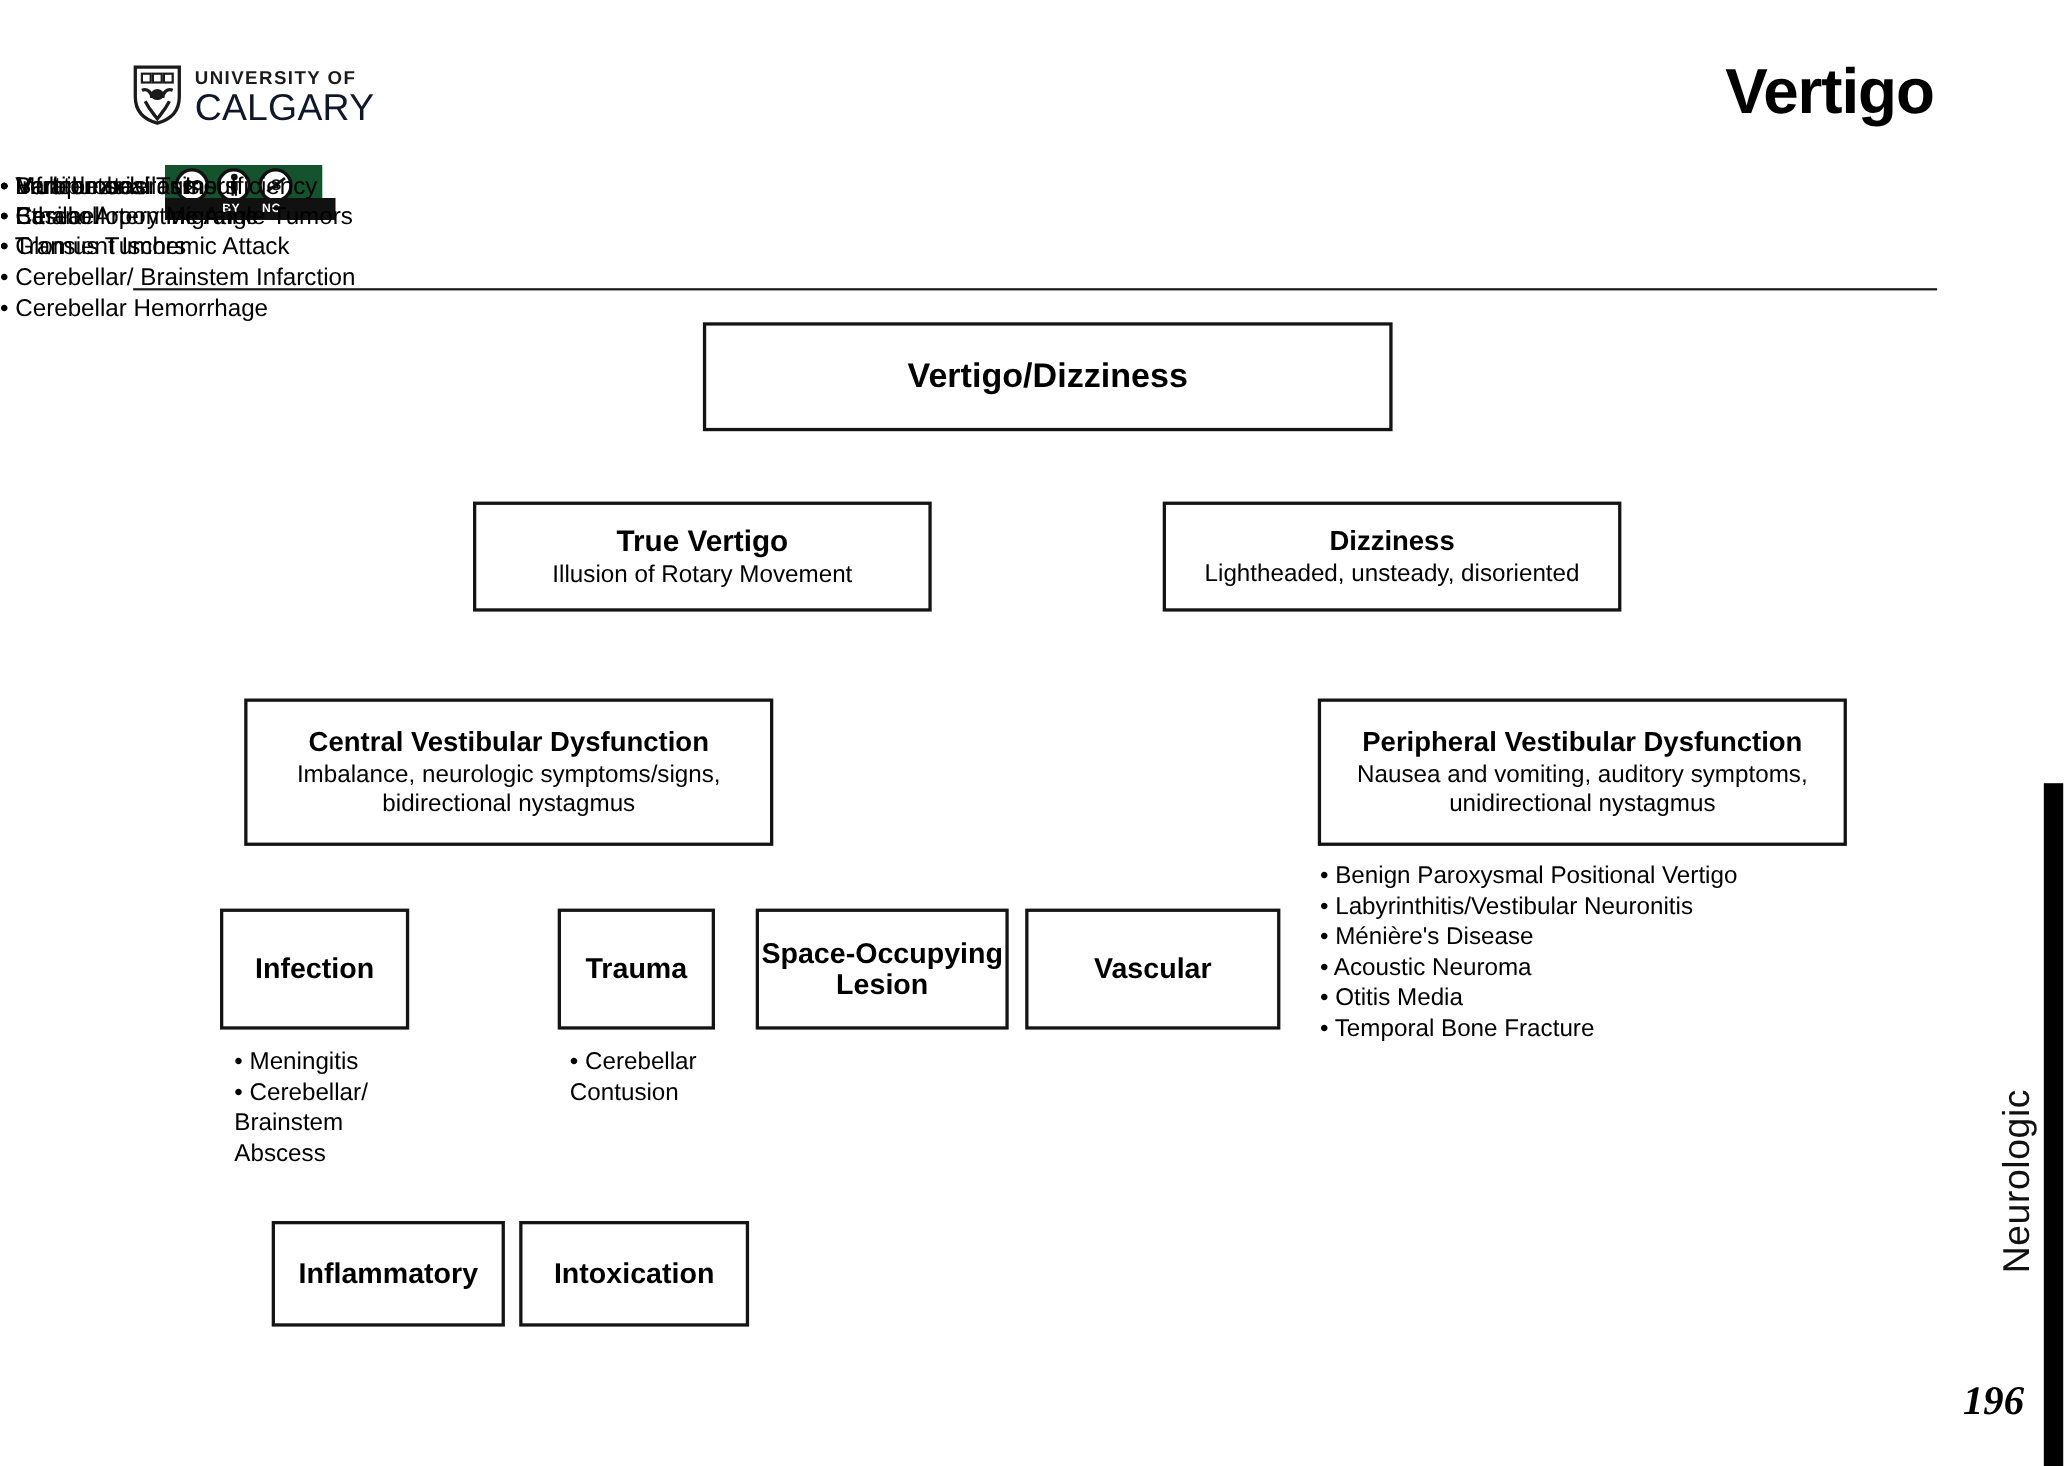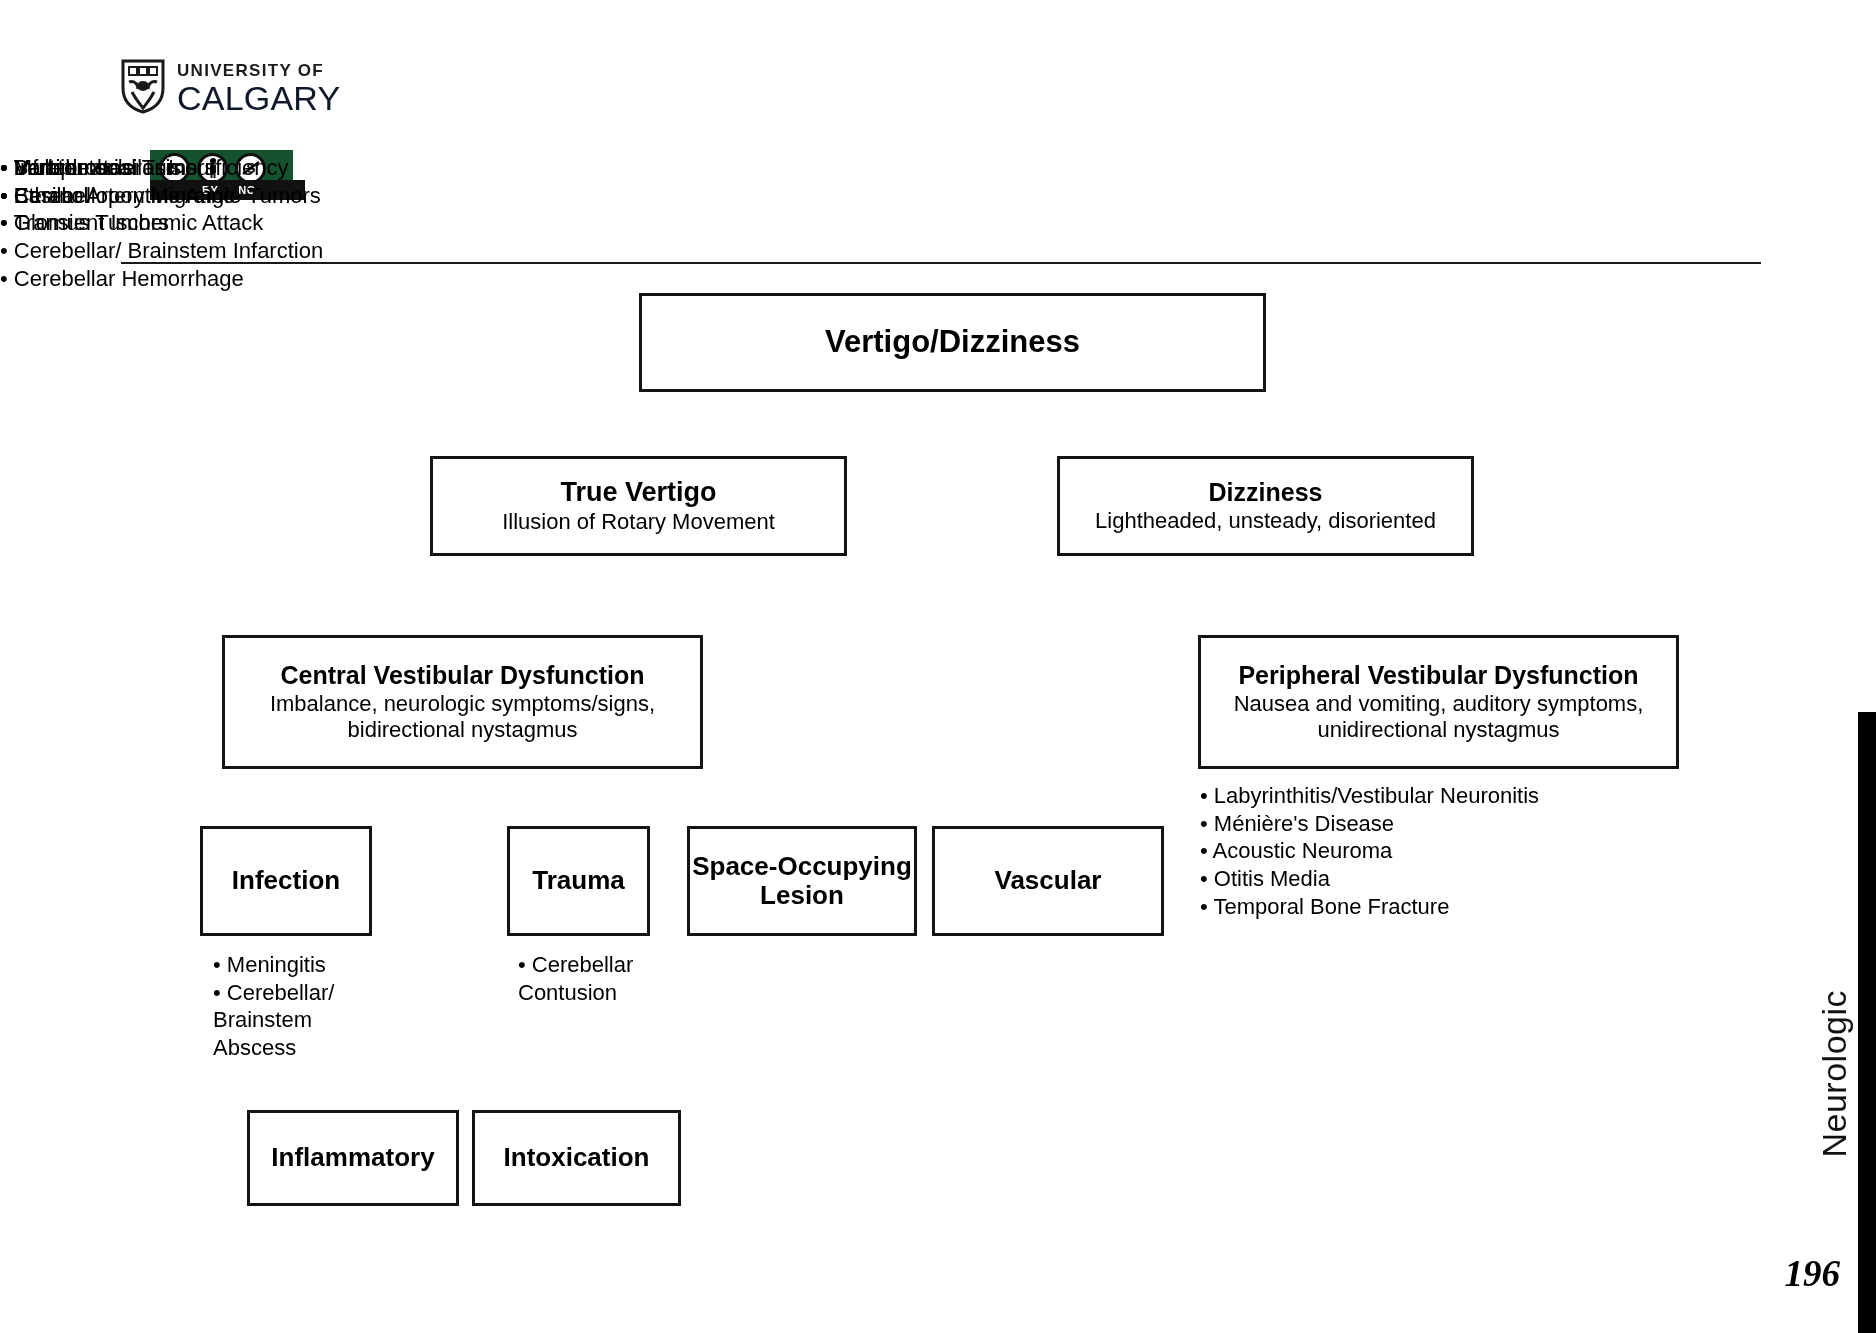--- a/index.html
+++ b/index.html
@@ -273,20 +273,21 @@
           <line x1="2" y1="16" x2="18" y2="4" stroke="#111111" stroke-width="2.5"></line>
         </svg>
       </span>
     </div>
     <div class="labels">
       <span>BY</span>
       <span>NC</span>
     </div>
   </div>
 
+  <div id="page-title">Vertigo</div>
   <div id="header-rule"></div>
 
   
   <div id="edge-bar"></div>
   <div id="section-label">Neurologic</div>
   <div id="page-number">196</div>
 
   
   <svg id="wires">
     <defs>
@@ -365,20 +366,21 @@
   <div class="node" id="n-inflam">
     <div class="title">Inflammatory</div>
   </div>
 
   <div class="node" id="n-intox">
     <div class="title">Intoxication</div>
   </div>
 
   
   <div class="blist" id="l-peripheral">
+    <div>• Benign Paroxysmal Positional Vertigo</div>
     <div>• Labyrinthitis/Vestibular Neuronitis</div>
     <div>• Ménière's Disease</div>
     <div>• Acoustic Neuroma</div>
     <div>• Otitis Media</div>
     <div>• Temporal Bone Fracture</div>
   </div>
 
   <div class="blist" id="l-infection">
     <div>• Meningitis</div>
     <div>• Cerebellar/ Brainstem Abscess</div>

